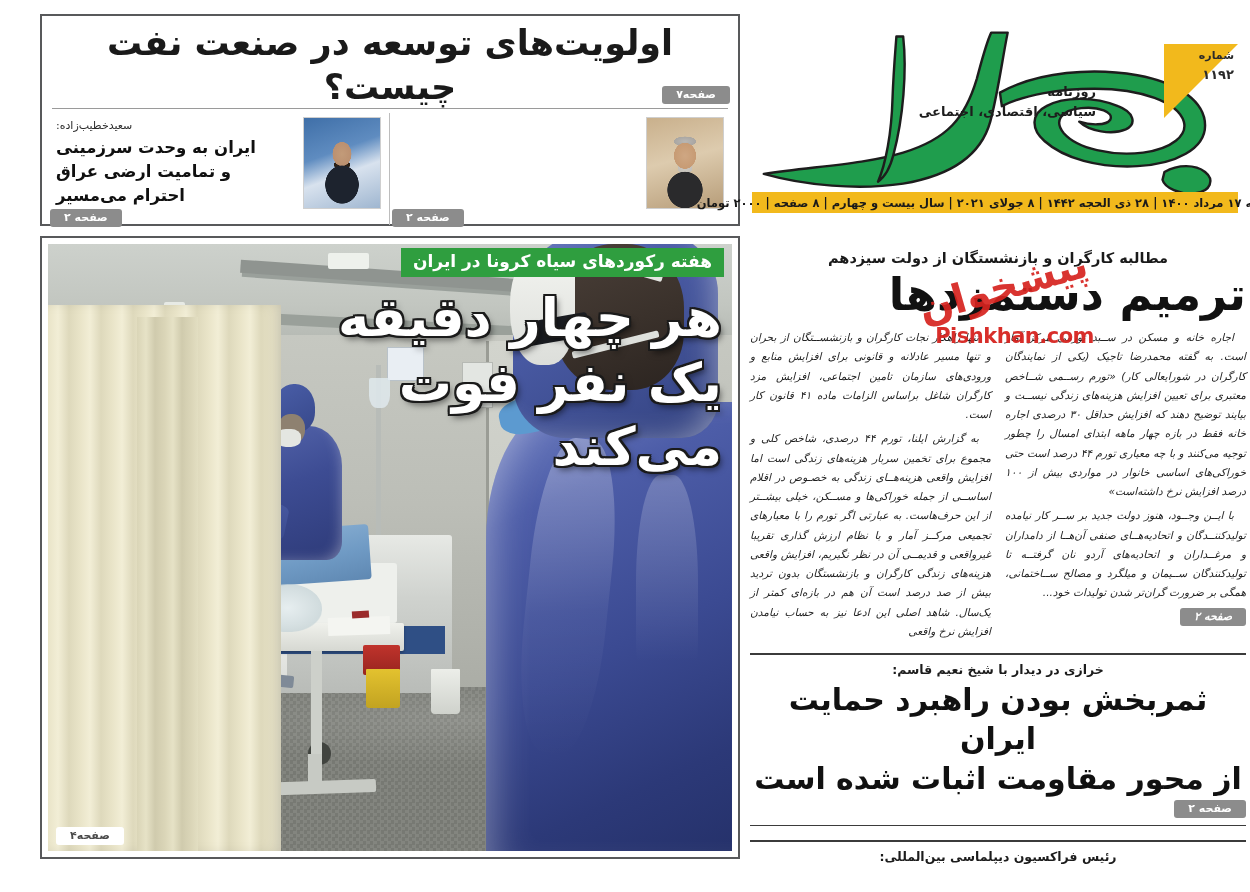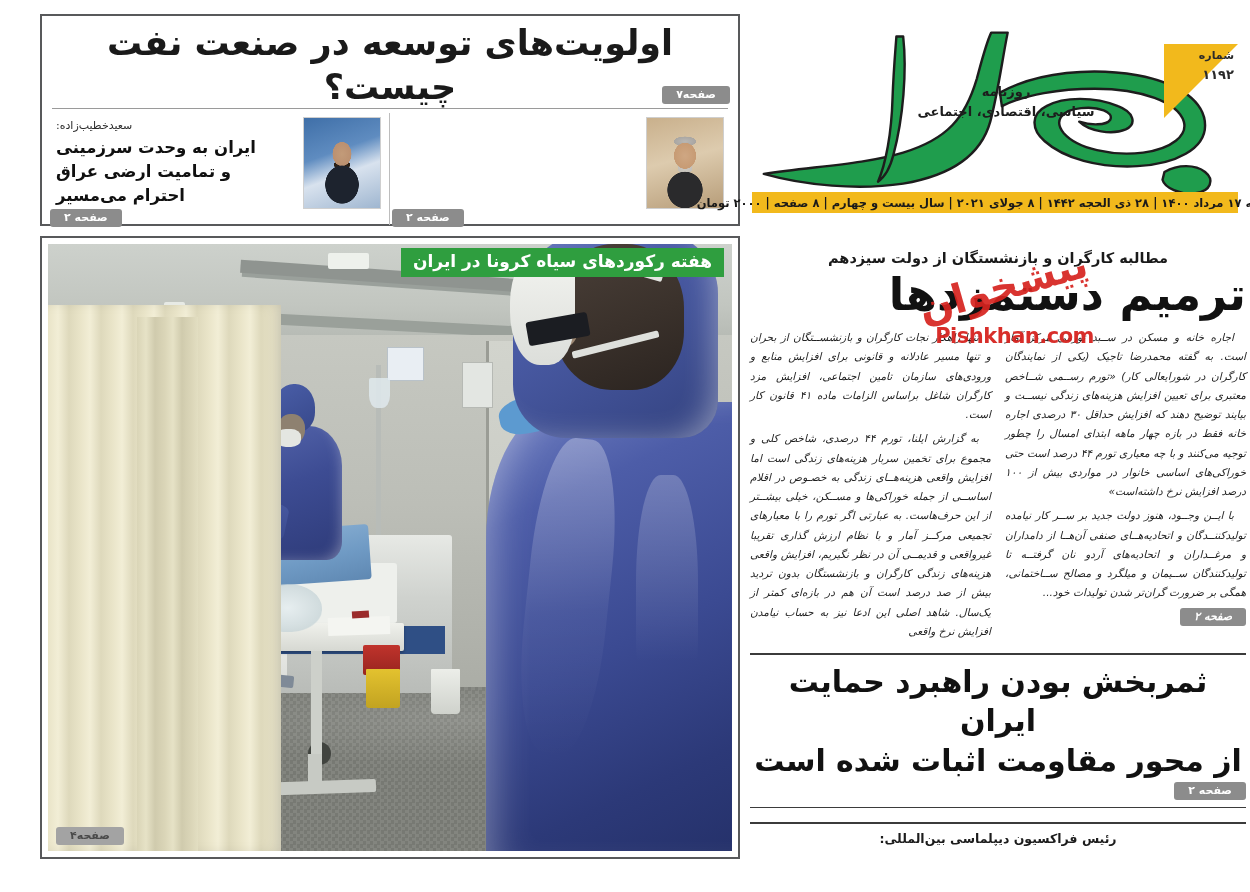--- a/index.html
+++ b/index.html
@@ -494,21 +494,21 @@
        3px 4px 6px rgba(0,0,0,.5);
   }
   .photo-headline .line2 { display: block; }
 
   .photo-badge {
     position: absolute;
     left: 8px;
     bottom: 6px;
     z-index: 6;
   }
-  .photo-badge .badge { background: #a3a3a3; color: #4a4a4a; }
+  .photo-badge .badge { background: #ffffff; color: #4a4a4a; }
 
   
   .right-col {
     position: absolute;
     left: 750px;
     top: 26px;
     width: 496px;
     height: 860px;
     direction: rtl;
   }
@@ -558,21 +558,21 @@
     top: 0;
     height: 170px;
     z-index: 3;
   }
   .logo-wrap svg { width: 100%; height: 100%; display: block; }
 
   .masthead-sub {
     position: absolute;
     right: 150px;
     top: 56px;
-    text-align: center;
+    text-align: right;
     width: 180px;
     z-index: 6;
     direction: rtl;
   }
   .masthead-sub div {
     font-size: 13px;
     font-weight: bold;
     color: #1d1d1d;
     line-height: 1.55;
     letter-spacing: -0.2px;
@@ -822,20 +822,24 @@
         <div class="ph-fg-hood"></div>
         <div class="ph-fg-head"></div>
         <div class="ph-fg-ear"></div>
         <div class="ph-fg-strap"></div>
         <div class="ph-fg-strap2"></div>
         <div class="ph-fg-mask"></div>
         <div class="ph-fg-glasses"></div>
 
         <div class="photo-kicker">هفته رکوردهای سیاه کرونا در ایران</div>
 
+        <div class="photo-headline">
+          <span>هر چهار دقیقه</span>
+          <span class="line2">یک نفر فوت می‌کند</span>
+        </div>
 
         <div class="photo-badge badge-row">
           <span class="badge">صفحه۴</span>
         </div>
 
       </div>
     </div>
 
   </div>
 
@@ -911,20 +915,21 @@
         <div class="col">
           <p>تنها راهکار نجات کارگران و بازنشســتگان از بحران و تنها مسیر عادلانه و قانونی برای افزایش منابع و ورودی‌های سازمان تامین اجتماعی، افزایش مزد کارگران شاغل براساس الزامات ماده ۴۱ قانون کار است.</p>
           <p>به گزارش ایلنا، تورم ۴۴ درصدی، شاخص کلی و مجموع برای تخمین سربار هزینه‌های زندگی است اما افزایش واقعی هزینه‌هــای زندگی به خصـوص در اقلام اساســی از جمله خوراکی‌ها و مســکن، خیلی بیشــتر از این حرف‌هاست. به عبارتی اگر تورم را با معیارهای تجمیعی مرکــز آمار و با نظام ارزش گذاری تقریبا غیرواقعی و قدیمــی آن در نظر نگیریم، افزایش واقعی هزینه‌های زندگی کارگران و بازنشستگان بدون تردید بیش از صد درصد است آن هم در بازه‌ای کمتر از یک‌سال. شاهد اصلی این ادعا نیز به حساب نیامدن افزایش نرخ واقعی</p>
         </div>
       </div>
 
       <div class="hr-dark"></div>
     </div>
 
     <div class="story">
+      <div class="story-kicker">خرازی در دیدار با شیخ نعیم قاسم:</div>
       <div class="story-title">
         <span>ثمربخش بودن راهبرد حمایت ایران</span>
         <span class="l2">از محور مقاومت اثبات شده است</span>
       </div>
       <div class="story-badge badge-row">
         <span class="badge">صفحه ۲</span>
       </div>
       <div class="hr-dark"></div>
     </div>
 

